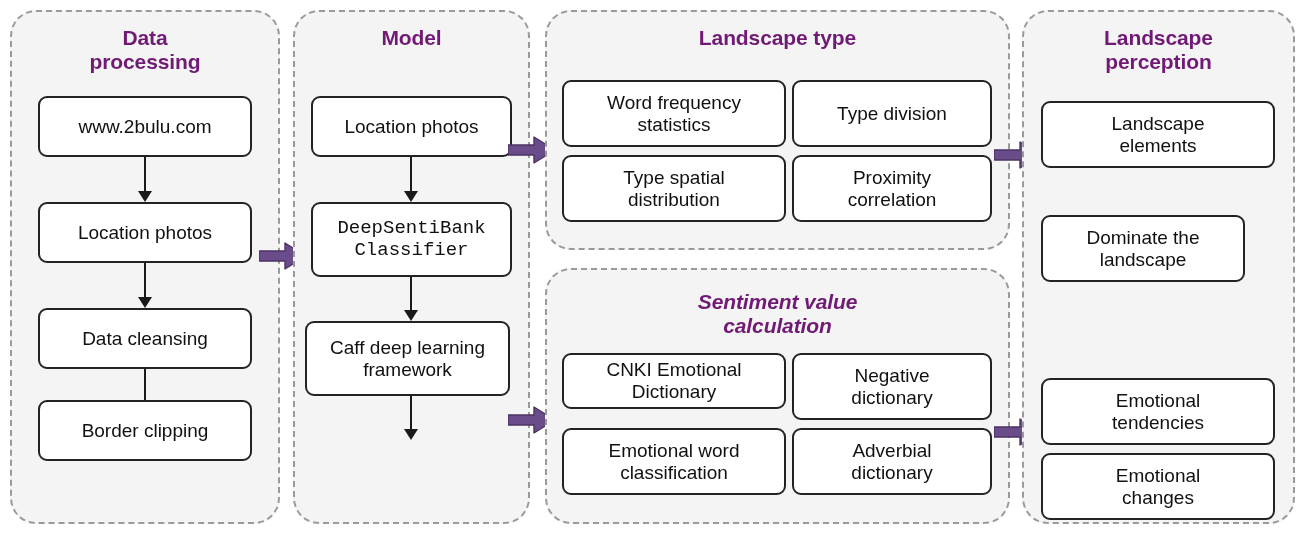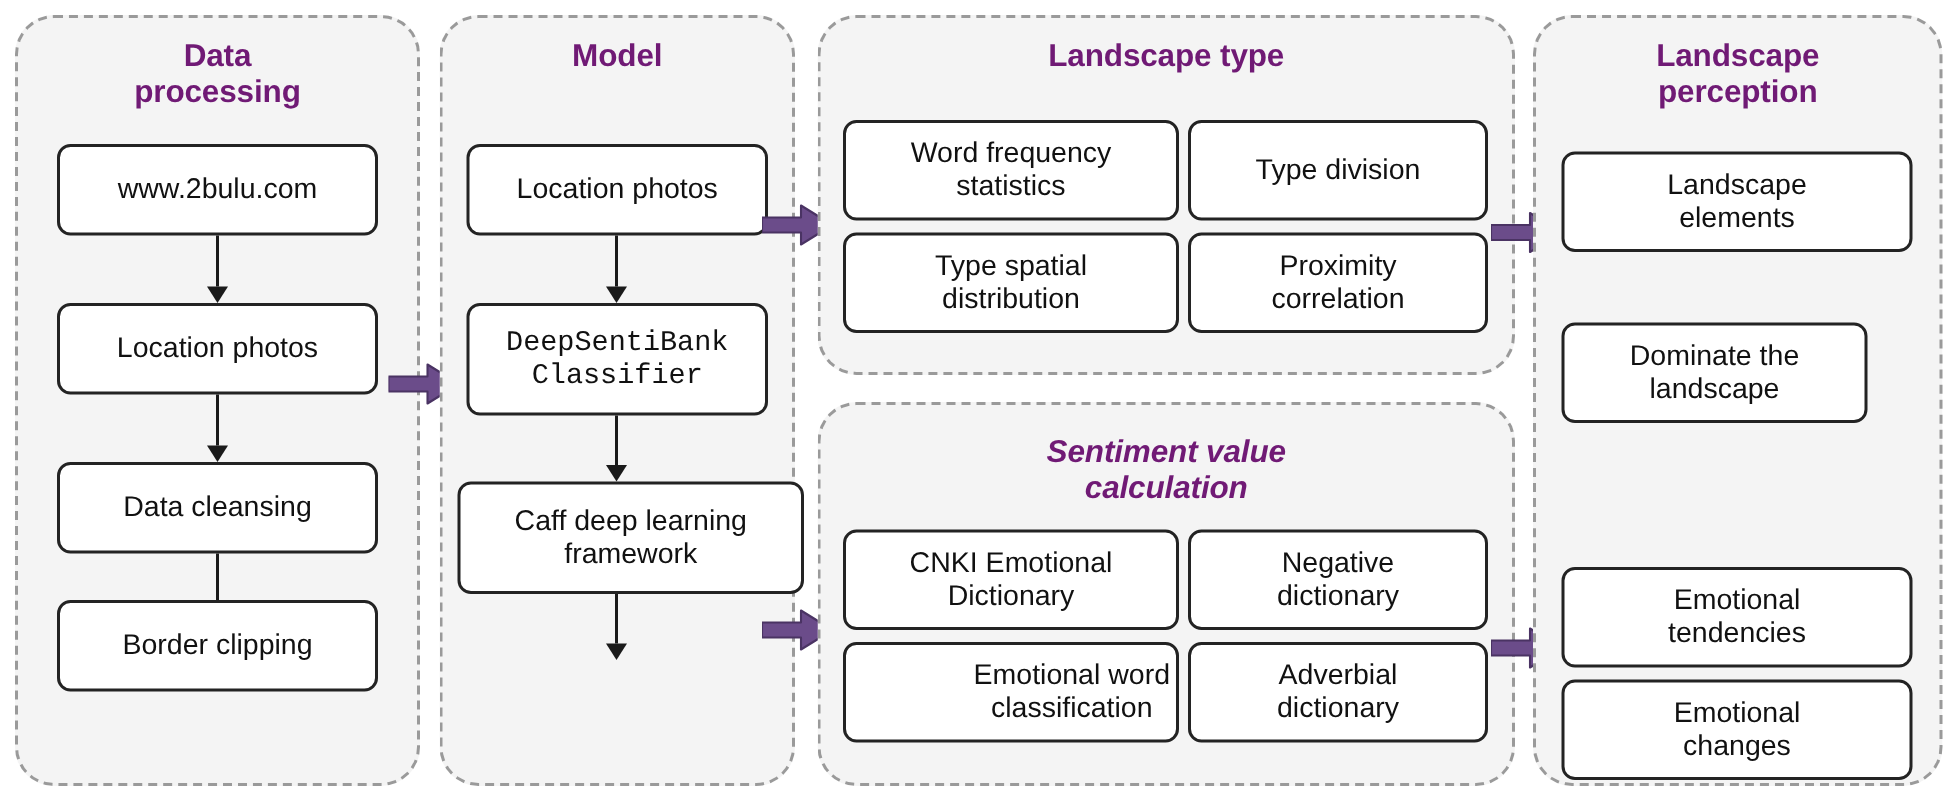--- a/index.html
+++ b/index.html
@@ -148,21 +148,21 @@
     <span>
       <span>DeepSentiBank</span>
       <span>Classifier</span>
     </span>
   </div>
   <div class="vconn" style="left:404px; top:277px; height:44px;">
     <div class="shaft" style="height:33px;"></div>
     <div class="head" style="top:33px;"></div>
   </div>
 
-  <div class="node" style="left:305px; top:321px; width:231px; height:75px;">
+  <div class="node" style="left:305px; top:321px; width:205px; height:75px;">
     <span>
       <span>Caff deep learning</span>
       <span>framework</span>
     </span>
   </div>
   <div class="vconn" style="left:404px; top:396px; height:44px;">
     <div class="shaft" style="height:33px;"></div>
     <div class="head" style="top:33px;"></div>
   </div>
 
@@ -210,35 +210,35 @@
     </span>
   </div>
 
   <div class="group" style="left:545px; top:268px; width:465px; height:256px;">
     <div class="group-title" style="margin-top:20px;font-style:italic;">
       <div>Sentiment value</div>
       <div>calculation</div>
     </div>
   </div>
 
-  <div class="node" style="left:562px; top:353px; width:224px; height:67px;">
+  <div class="node" style="left:562px; top:353px; width:224px; height:56px;">
     <span>
       <span>CNKI Emotional</span>
       <span>Dictionary</span>
     </span>
   </div>
 
   <div class="node" style="left:792px; top:353px; width:200px; height:67px;">
     <span>
       <span>Negative</span>
       <span>dictionary</span>
     </span>
   </div>
 
-  <div class="node" style="left:562px; top:428px; width:224px; height:67px;justify-content:flex-end;">
+  <div class="node" style="left:562px; top:428px; width:224px; height:67px;">
     <span>
       <span>Emotional word</span>
       <span>classification</span>
     </span>
   </div>
 
   <div class="node" style="left:792px; top:428px; width:200px; height:67px;align-items:center;">
     <span>
       <span>Adverbial</span>
       <span>dictionary</span>

